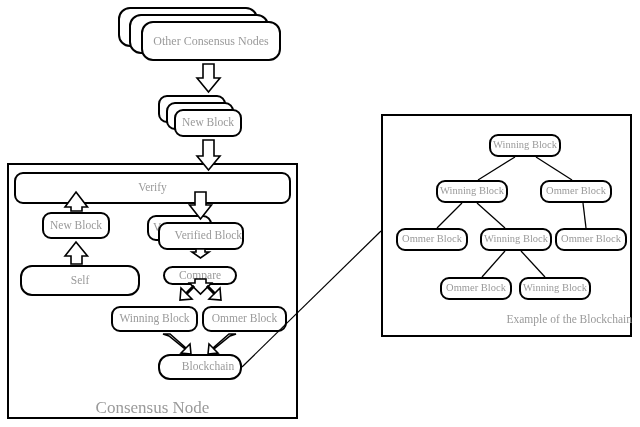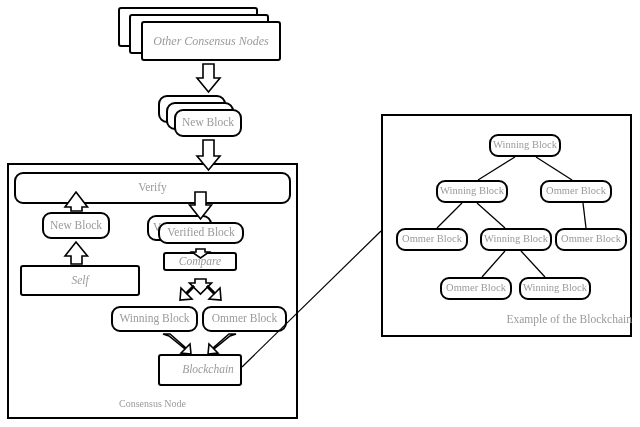--- a/index.html
+++ b/index.html
@@ -6,21 +6,21 @@
   body{width:640px;height:427px;position:relative;overflow:hidden;
        font-family:"Liberation Serif","DejaVu Serif",serif;}
   #stage{position:absolute;left:0;top:0;width:640px;height:427px;}
 
   
   .box{position:absolute;background:#ffffff;border:2px solid #000;
        box-sizing:border-box;display:flex;align-items:center;
        justify-content:center;color:#9a9a9a;white-space:nowrap;
        line-height:1;}
   .rounded{border-radius:9px;}
-  .sharp{border-radius:3px;font-style:italic;}
+  .sharp{border-radius:12px;}
   .lbl{color:#9a9a9a;display:block;}
 
   
   .ghost{position:absolute;background:#fff;border:2px solid #000;
          box-sizing:border-box;}
 
   
   .panel{position:absolute;background:#fff;border:2px solid #000;
          box-sizing:border-box;}
 
@@ -58,40 +58,40 @@
   </div>
 
   <div class="box sharp" style="left:20px;top:265px;width:120px;height:31px;font-size:11.5px;">
     <span class="lbl">Self</span>
   </div>
 
   <div class="box rounded" style="left:147px;top:215px;width:65px;height:26px;font-size:11.5px;
               justify-content:flex-start;padding-left:4px;">
     <span class="lbl">V</span>
   </div>
-  <div class="box rounded" style="left:158px;top:222px;width:86px;height:22px;font-size:11.5px;">
+  <div class="box rounded" style="left:158px;top:222px;width:86px;height:28px;font-size:11.5px;justify-content:flex-end;">
     <span class="lbl">Verified Block</span>
   </div>
 
-  <div class="box sharp" style="left:163px;top:252px;width:74px;height:19px;font-size:11.5px;">
+  <div class="box sharp" style="left:163px;top:266px;width:74px;height:19px;font-size:11.5px;">
     <span class="lbl">Compare</span>
   </div>
 
   <div class="box rounded" style="left:111px;top:306px;width:87px;height:26px;font-size:11.5px;">
     <span class="lbl">Winning Block</span>
   </div>
   <div class="box rounded" style="left:202px;top:306px;width:85px;height:26px;font-size:11.5px;">
     <span class="lbl">Ommer Block</span>
   </div>
 
-  <div class="box sharp" style="left:158px;top:354px;width:84px;height:32px;font-size:11.5px;padding-left:16px;">
+  <div class="box sharp" style="left:158px;top:354px;width:84px;height:26px;font-size:11.5px;padding-left:16px;">
     <span class="lbl">Blockchain</span>
   </div>
 
-  <div class="caption" style="left:7px;top:398px;width:291px;font-size:10px;">Consensus Node</div>
+  <div class="caption" style="left:7px;top:398px;width:291px;font-size:17px;">Consensus Node</div>
 
   <div class="panel" style="left:381px;top:114px;width:251px;height:223px;"></div>
 
   <div class="box rounded" style="left:489px;top:134px;width:72px;height:23px;font-size:10.5px;">
     <span class="lbl">Winning Block</span>
   </div>
   <div class="box rounded" style="left:436px;top:180px;width:72px;height:23px;font-size:10.5px;">
     <span class="lbl">Winning Block</span>
   </div>
   <div class="box rounded" style="left:540px;top:180px;width:72px;height:23px;font-size:10.5px;">

